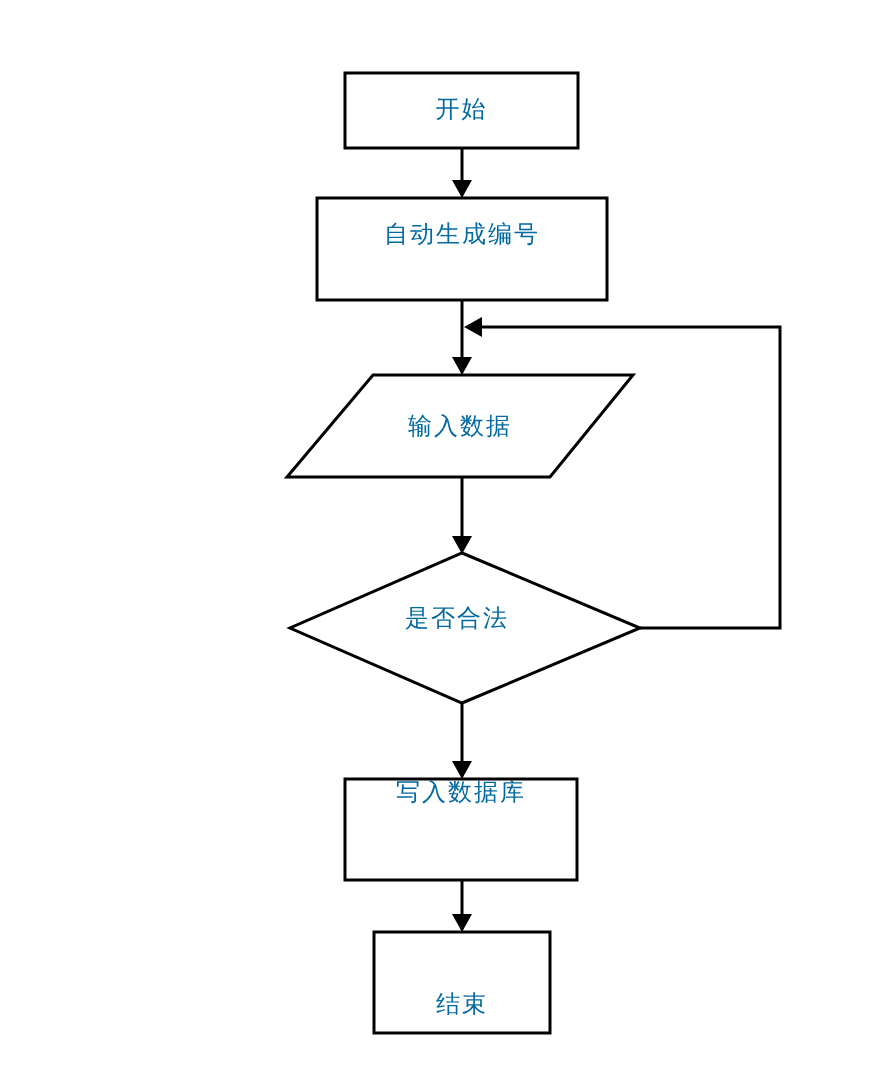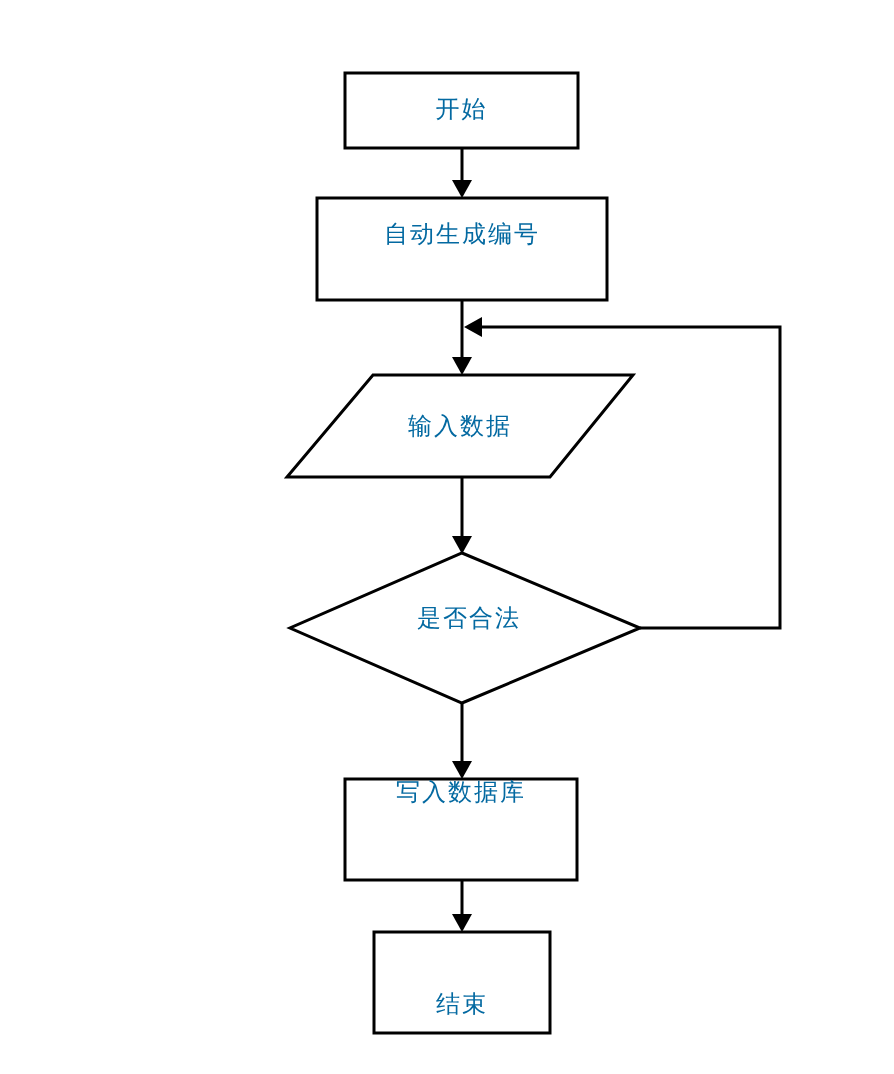--- a/index.html
+++ b/index.html
@@ -84,19 +84,19 @@
     <rect class="node-shape" x="345" y="779" width="232" height="101"></rect>
     <rect class="node-shape" x="374" y="932" width="176" height="101"></rect>
   </svg>
 
   <div class="label lbl-top" style="left:345px; top:73px; width:233px; height:75px;">开始</div>
 
   <div class="label lbl-top" style="left:317px; top:198px; width:290px; height:102px;">自动生成编号</div>
 
   <div class="label lbl-mid" style="left:287px; top:375px; width:346px; height:102px;">输入数据</div>
 
-  <div class="label lbl-diamond" style="left:294px; top:553px; width:350px; height:150px;text-align:right;">是否合法</div>
+  <div class="label lbl-diamond" style="left:282px; top:553px; width:350px; height:150px;text-align:right;">是否合法</div>
 
   <div class="label lbl-top" style="left:345px; top:756px; width:232px; height:101px;">写入数据库</div>
 
   <div class="label lbl-top" style="left:374px; top:932px; width:176px; height:101px;margin-top:36px;">结束</div>
 
 </div>
 
 </body></html>

